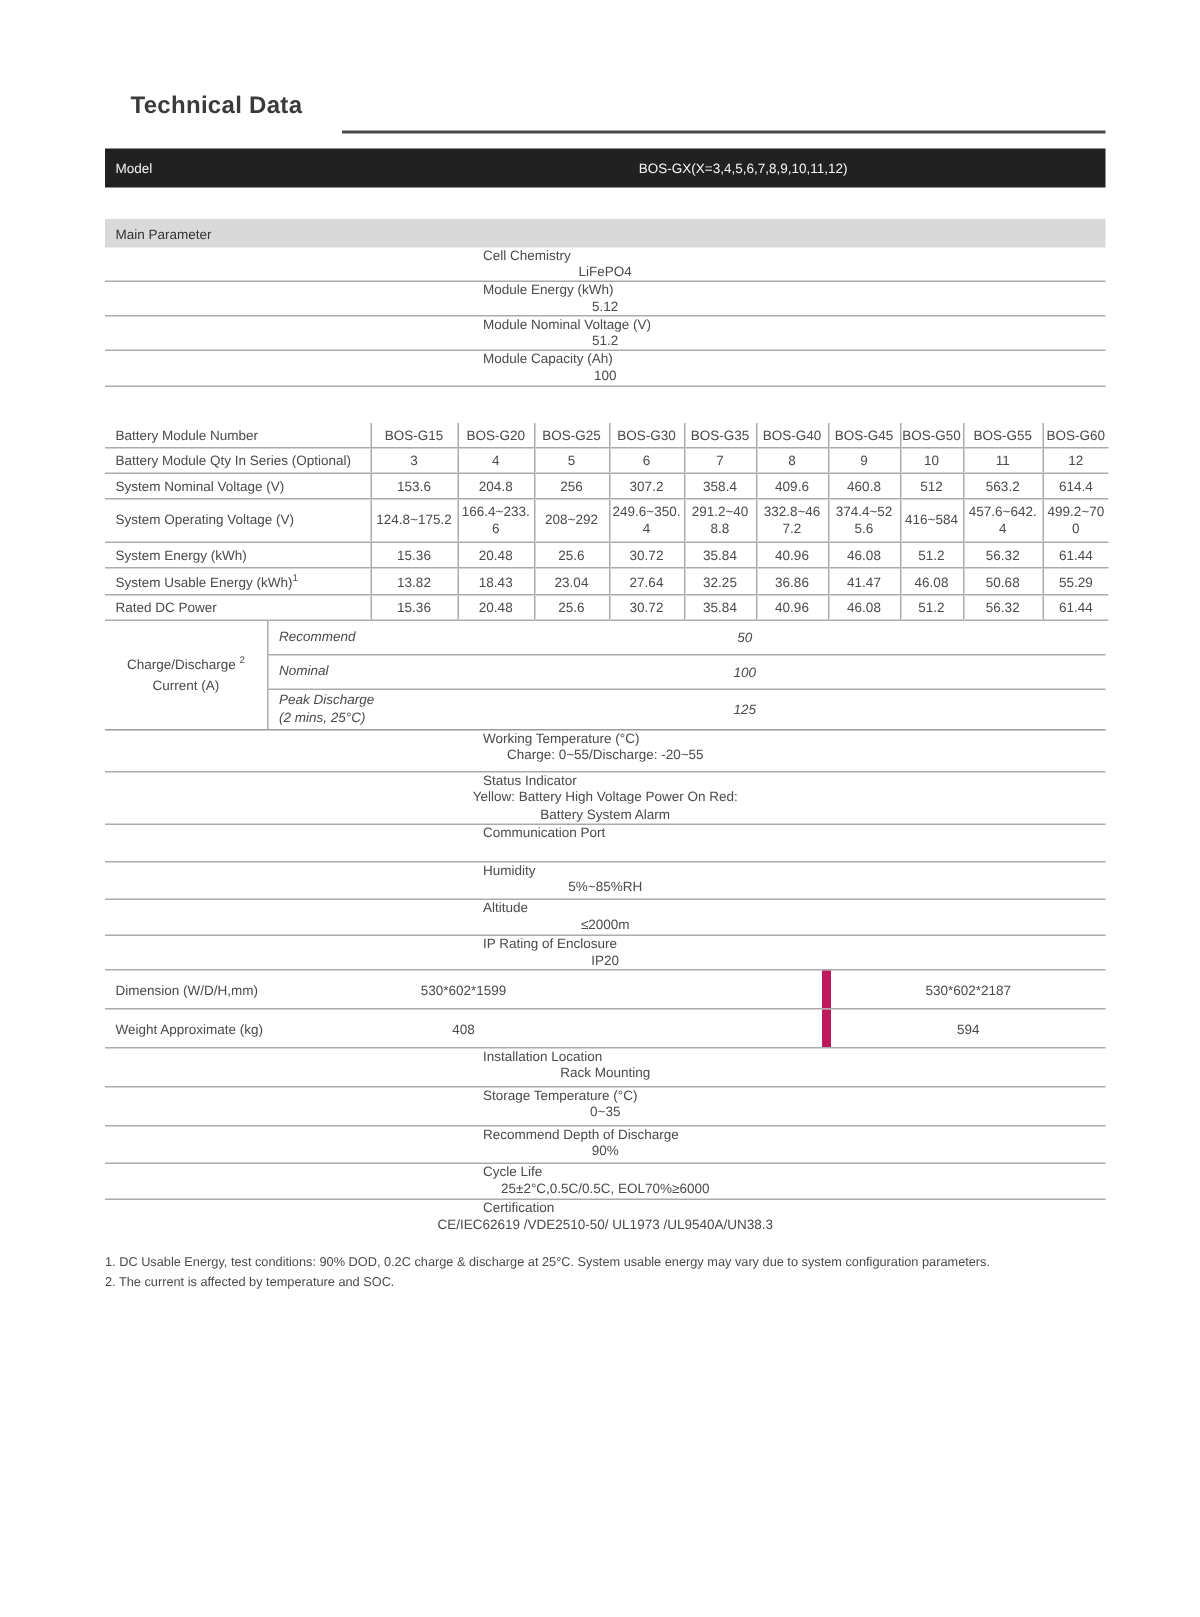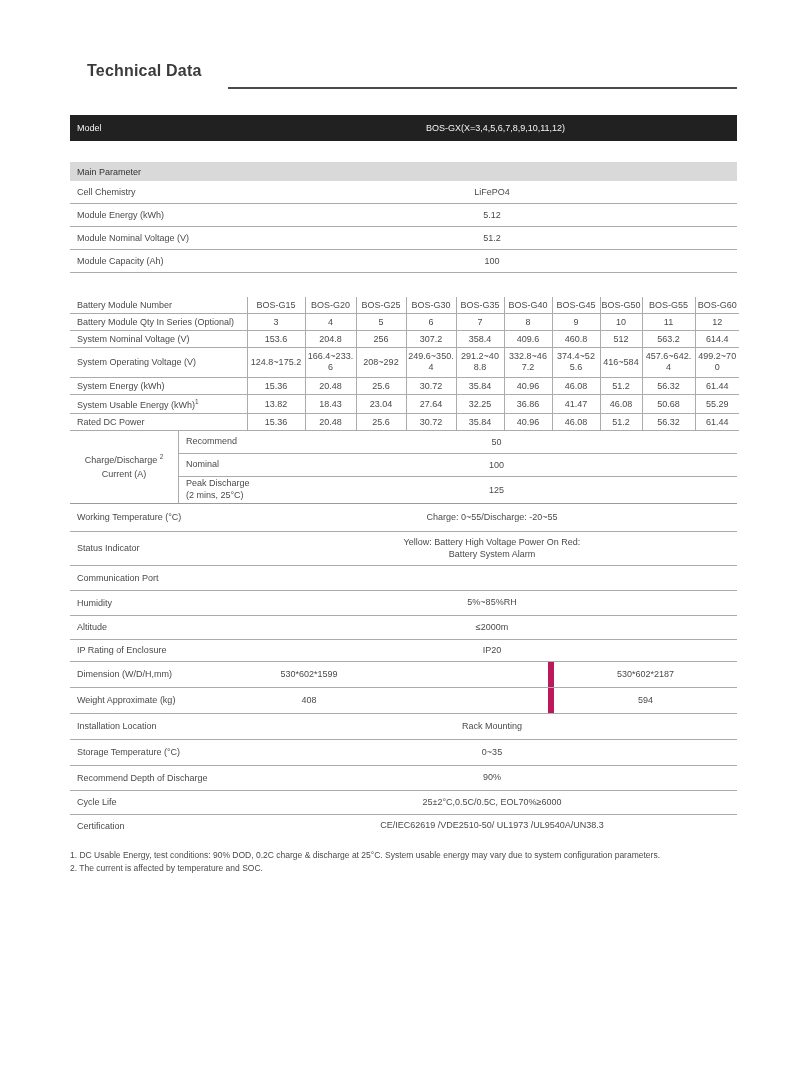--- a/index.html
+++ b/index.html
@@ -1,45 +1,45 @@
 <!DOCTYPE html>
 <html><head>
 <meta charset="utf-8">
 <style>
   html,body{margin:0;padding:0;}
   body{width:800px;height:1078px;background:#ffffff;position:relative;
        font-family:"Liberation Sans",sans-serif;color:#4a4a4a;}
   .title-row{position:absolute;left:75px;top:50px;width:662px;display:flex;align-items:flex-end;}
   .title-row h1{margin:12px;font-size:16px;font-weight:bold;color:#3b3b3b;letter-spacing:.2px;}
   .title-line{flex:1;border-bottom:2px solid #4a4a4a;margin:0 0 3px 14px;height:0;}
-  .sheet{position:absolute;left:70px;top:115px;width:667px;font-size:9px;}
+  .sheet{position:absolute;left:70px;top:99px;width:667px;font-size:9px;}
   .model-bar{height:26px;background:#212121;color:#f5f5f5;display:flex;align-items:center;}
   .model-bar .lbl{width:177px;padding-left:7px;}
   .model-bar .val{flex:1;text-align:center;}
   .gap{height:21px;}
   .section-header{height:19px;background:#d9d9d9;color:#333333;display:flex;align-items:center;
                   padding-left:7px;box-sizing:border-box;font-weight:500;}
-  .row{display:flex;align-items:center;border-bottom:1px solid #ababab;min-height:22px;}
+  .row{display:flex;align-items:center;border-bottom:1px solid #ababab;min-height:22px;flex-direction:column;}
   .row .lbl{width:177px;padding-left:7px;box-sizing:border-box;}
   .row .val{flex:1;text-align:center;line-height:1.35;}
   .h21{min-height:21px}.h23{min-height:23px}.h24{min-height:24px}.h25{min-height:25px}
   .h26{min-height:26px}.h27{min-height:27px}.h33{min-height:33px}
   .noline{border-bottom:none;}
   table.grid{width:100%;border-collapse:collapse;table-layout:fixed;margin-top:24px;}
   table.grid td{border-bottom:1px solid #ababab;text-align:center;padding:3px 1px;
                 vertical-align:middle;overflow:hidden;}
   table.grid td+td{border-left:1px solid #ababab;}
   table.grid td.lbl{text-align:left;padding-left:7px;}
   table.grid tr.head td{white-space:nowrap;}
   table.grid tr.op td{word-break:break-all;line-height:1.25;}
   .cdc{display:flex;border-bottom:1px solid #9a9a9a;}
   .cdc-label{width:108px;border-right:1px solid #ababab;display:flex;flex-direction:column;
              justify-content:center;align-items:center;text-align:center;line-height:1.5;}
   .cdc-rows{flex:1;}
-  .cdc-row{display:flex;align-items:center;min-height:22px;}
+  .cdc-row{display:flex;align-items:center;min-height:22px;font-style:italic;}
   .cdc-row+.cdc-row{border-top:1px solid #ababab;}
   .cdc-row .sl{width:70px;padding-left:7px;line-height:1.3;}
   .cdc-row .v{flex:1;text-align:center;}
   .cdc-row.tall{min-height:26px;}
   .dualrow{display:flex;border-bottom:1px solid #ababab;min-height:25px;align-items:stretch;}
   .dr-left{width:478px;position:relative;display:flex;align-items:center;justify-content:center;}
   .dr-left .lbl{position:absolute;left:7px;}
   .dr-right{flex:1;border-left:6px solid #be185d;display:flex;align-items:center;justify-content:center;}
   .footnotes{margin-top:12px;font-size:8.5px;line-height:1.55;color:#4a4a4a;}
   sup{font-size:6.5px;}

